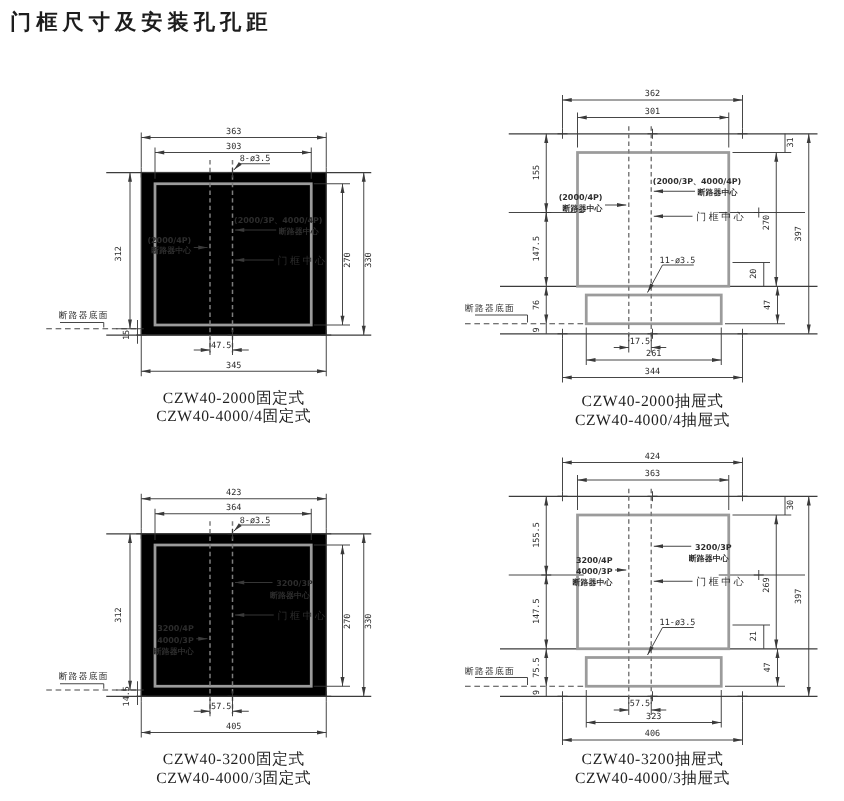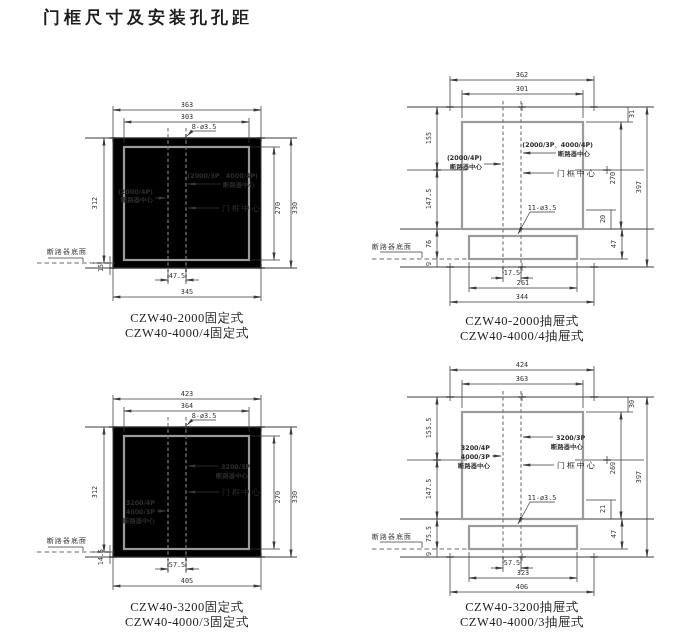--- a/index.html
+++ b/index.html
@@ -1,19 +1,19 @@
 <!DOCTYPE html>
 <html><head>
 <meta charset="utf-8">
 <style>
   html,body{margin:0;padding:0;background:#fff;}
   #page{position:relative;width:675px;height:641px;background:#ffffff;overflow:hidden;
         font-family:"Liberation Sans",sans-serif;}
   #title{position:absolute;left:8px;top:6px;font-family:"Liberation Serif",serif;
-         font-size:17px;font-weight:600;letter-spacing:4px;color:#1d1d1d;margin-left:35px;}
+         font-size:17px;font-weight:600;letter-spacing:4px;color:#1d1d1d;}
   svg.dg{position:absolute;overflow:visible;}
   svg.dg line, svg.dg path{stroke:#3a3a3a;stroke-width:.75;fill:none;}
   svg.dg .ol{stroke:#3c3c3c;stroke-width:1;}
   svg.dg .gy{stroke:#9b9b9b;stroke-width:2.2;fill:none;}
   svg.dg .dsh{stroke:#7d7d7d;stroke-width:1.2;stroke-dasharray:3.5 2.6;}
   svg.dg .dshb{stroke:#454545;stroke-width:.8;stroke-dasharray:4.5 3;}
   svg.dg .cr{stroke:#222;stroke-width:1;}
   svg.dg text{fill:#2d2d2d;font-family:"DejaVu Sans Mono",monospace;font-size:6.8px;
               stroke:none;}
   svg.dg text.cj{font-family:"DejaVu Sans",sans-serif;font-size:6.4px;font-weight:bold;}

